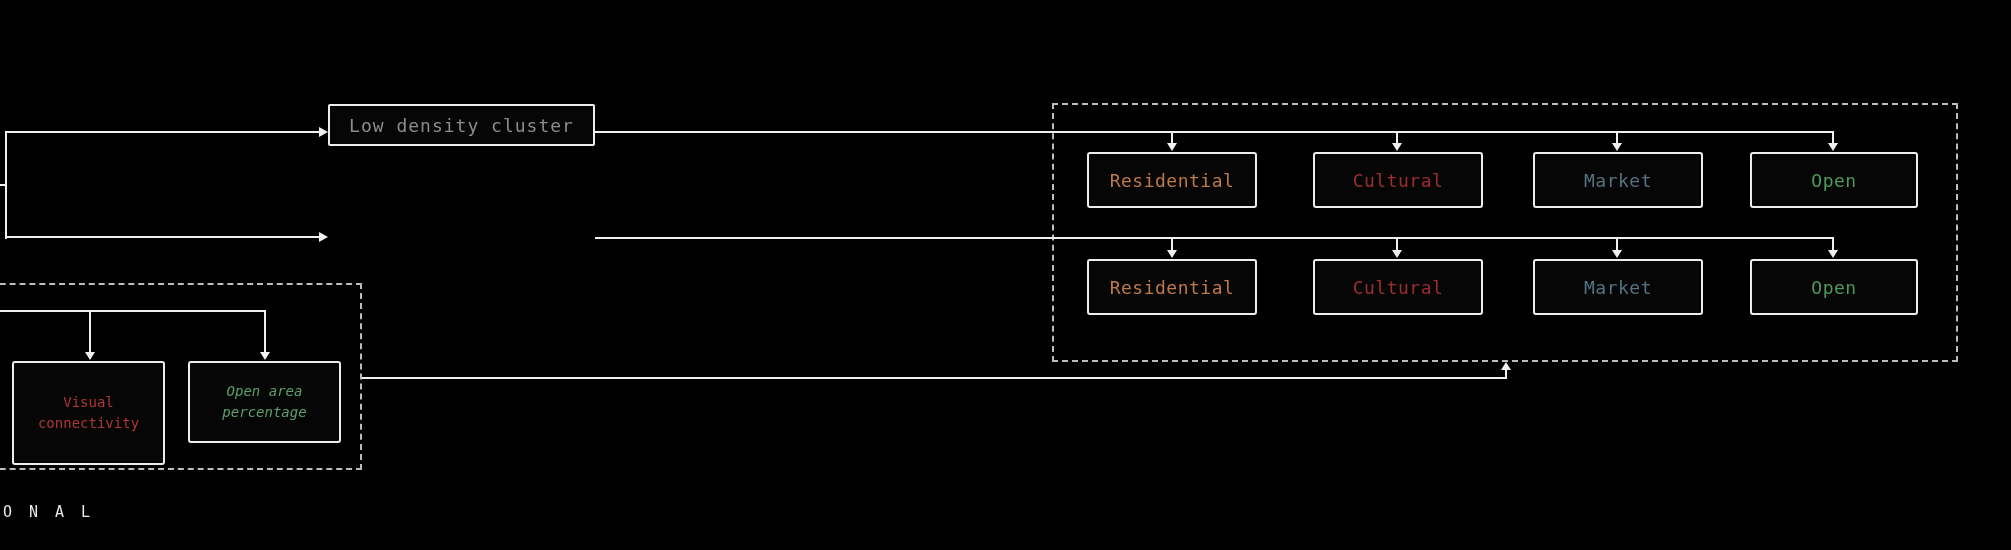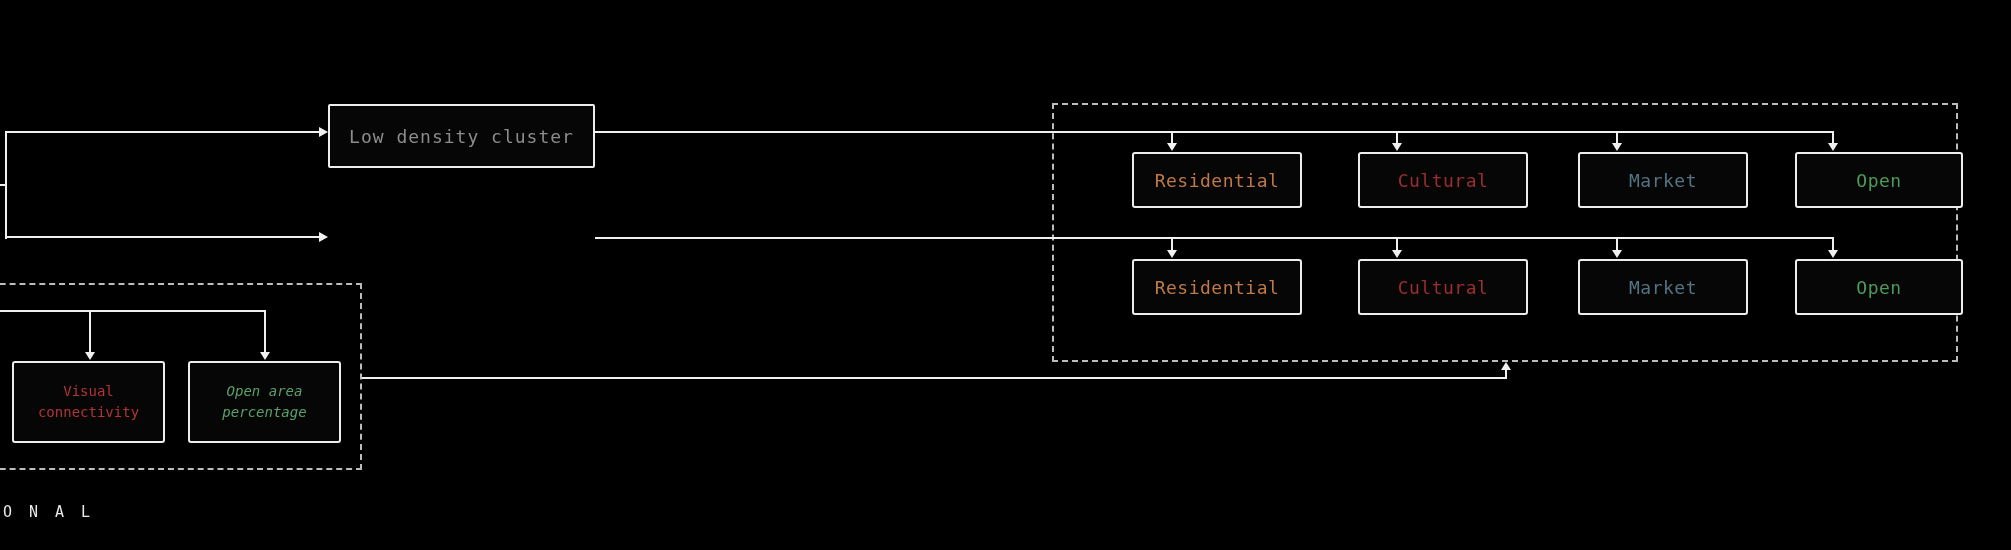--- a/index.html
+++ b/index.html
@@ -8,21 +8,21 @@
     overflow:hidden;font-family:"DejaVu Sans Mono","Liberation Mono",monospace;
   }
   
   .node{
     position:absolute;box-sizing:border-box;background:#060606;
     border:2px solid #ededed;border-radius:3px;
     display:flex;align-items:center;justify-content:center;
     text-align:center;
   }
   .node.cluster{font-size:18px;color:#8c8c8c;letter-spacing:1px;}
-  .node.cat{font-size:18px;letter-spacing:0.5px;margin-left:45px;}
+  .node.cat{font-size:18px;letter-spacing:0.5px;}
   .node.metric{font-size:14px;line-height:21px;}
   
   .dashed{
     position:absolute;box-sizing:border-box;
     border:2px dashed #bdbdbd;background:transparent;border-radius:1px;
   }
   
   .line{position:absolute;background:#f0f0f0;}
   
   .ar,.ad,.au{position:absolute;width:0;height:0;}
@@ -43,21 +43,21 @@
   <div class="dashed" style="left:1052px;top:103px;width:906px;height:259px;"></div>
   <div class="dashed" style="left:-30px;top:283px;width:392px;height:187px;"></div>
 
   <div class="line" style="left:0px;top:184px;width:6px;height:2px;"></div>
   <div class="line" style="left:5px;top:131px;width:2px;height:108px;"></div>
   <div class="line" style="left:5px;top:131px;width:314px;height:2px;"></div>
   <div class="ar" style="left:319px;top:127px;"></div>
   <div class="line" style="left:5px;top:236px;width:314px;height:2px;"></div>
   <div class="ar" style="left:319px;top:232px;"></div>
 
-  <div class="node cluster" style="left:328px;top:104px;width:267px;height:64px;border-radius:2px;">
+  <div class="node cluster" style="left:328px;top:104px;width:267px;height:42px;border-radius:2px;">
     <span>Low density cluster</span>
   </div>
 
   <div class="line" style="left:595px;top:131px;width:1239px;height:2px;"></div>
   <div class="line" style="left:1171px;top:131px;width:2px;height:13px;"></div>
   <div class="ad" style="left:1167px;top:143px;"></div>
   <div class="line" style="left:1396px;top:131px;width:2px;height:13px;"></div>
   <div class="ad" style="left:1392px;top:143px;"></div>
   <div class="line" style="left:1616px;top:131px;width:2px;height:13px;"></div>
   <div class="ad" style="left:1612px;top:143px;"></div>
@@ -99,21 +99,21 @@
   <div class="node cat" style="left:1750px;top:259px;width:168px;height:56px;">
     <span style="color: rgb(77, 154, 88);">Open</span>
   </div>
 
   <div class="line" style="left:-10px;top:310px;width:276px;height:2px;"></div>
   <div class="line" style="left:89px;top:310px;width:2px;height:42px;"></div>
   <div class="ad" style="left:85px;top:352px;"></div>
   <div class="line" style="left:264px;top:310px;width:2px;height:42px;"></div>
   <div class="ad" style="left:260px;top:352px;"></div>
 
-  <div class="node metric" style="left:12px;top:361px;width:153px;height:82px;">
+  <div class="node metric" style="left:12px;top:361px;width:153px;height:104px;">
     <span style="color: rgb(178, 53, 53);">
       <span style="display:block">Visual</span>
       <span style="display:block">connectivity</span>
     </span>
   </div>
   <div class="node metric" style="left:188px;top:361px;width:153px;height:82px;">
     <span style="color: rgb(90, 160, 107); font-style: italic;">
       <span style="display:block">Open area</span>
       <span style="display:block">percentage</span>
     </span>

